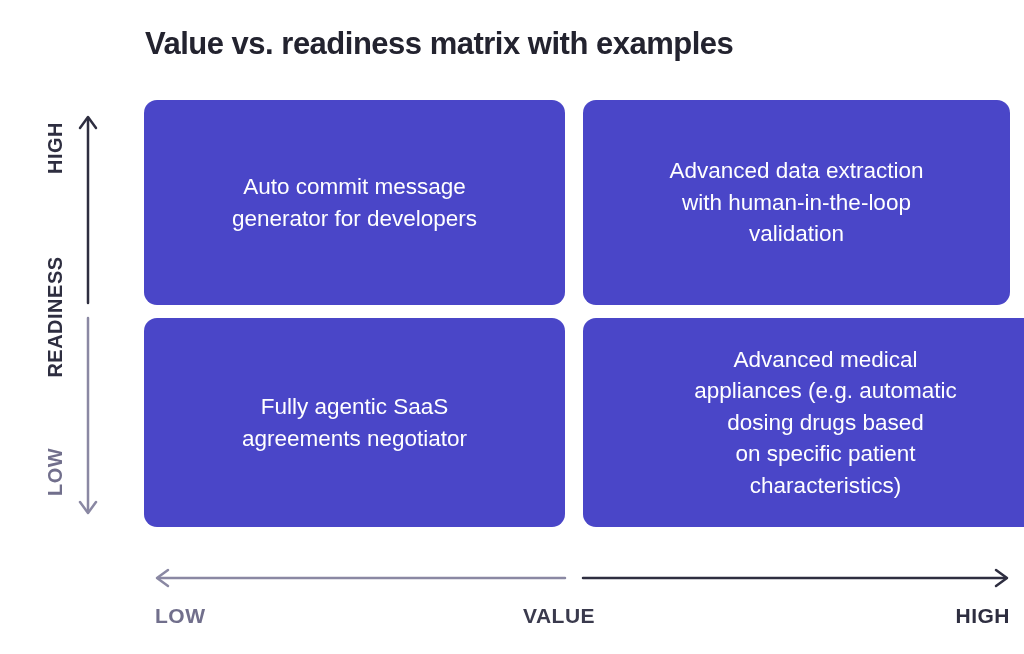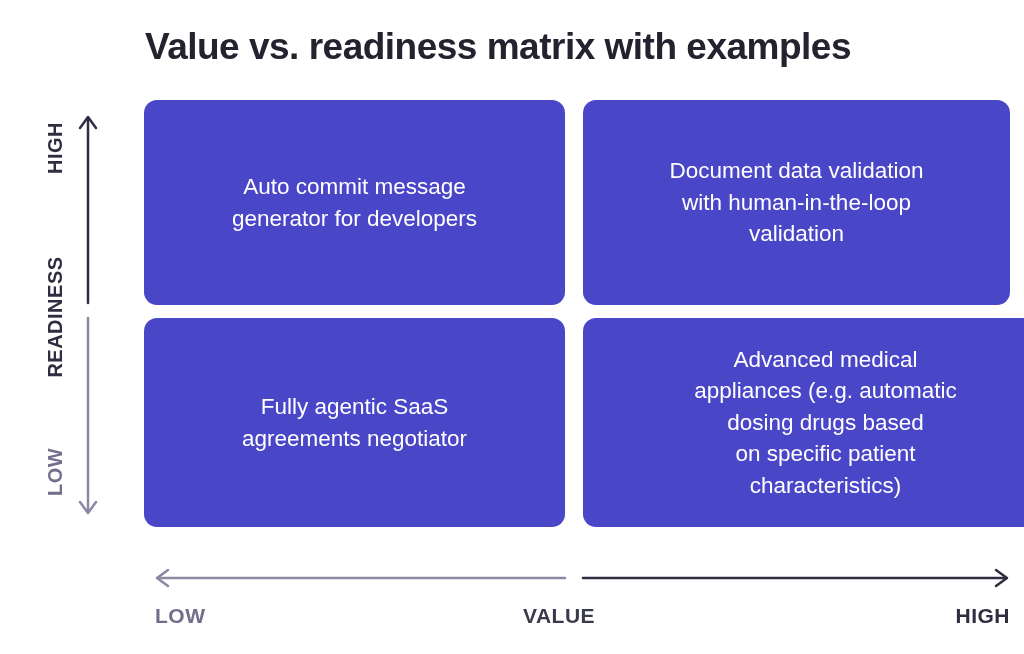--- a/index.html
+++ b/index.html
@@ -13,21 +13,21 @@
     width: 1024px;
     height: 654px;
     background: #ffffff;
     overflow: hidden;
   }
   .title {
     position: absolute;
     left: 145px;
     top: 26px;
     width: 760px;
-    font-size: 37px;
+    font-size: 31px;
     font-weight: 700;
     letter-spacing: -0.5px;
     color: #23232f;
   }
   .quadrant {
     position: absolute;
     background: #4a46c8;
     border-radius: 13px;
     display: flex;
     align-items: center;
@@ -112,21 +112,21 @@
 
   <div class="vlabel vlabel-high">HIGH</div>
   <div class="vlabel vlabel-axis">READINESS</div>
   <div class="vlabel vlabel-low">LOW</div>
 
   <div class="quadrant q-tl">
     <div class="qtext">Auto commit message
 generator for developers</div>
   </div>
   <div class="quadrant q-tr">
-    <div class="qtext">Document data validation
+    <div class="qtext">Advanced data extraction
 with human-in-the-loop
 validation</div>
   </div>
   <div class="quadrant q-bl">
     <div class="qtext">Fully agentic SaaS
 agreements negotiator</div>
   </div>
   <div class="quadrant q-br">
     <div class="qtext">Advanced medical
 appliances (e.g. automatic

